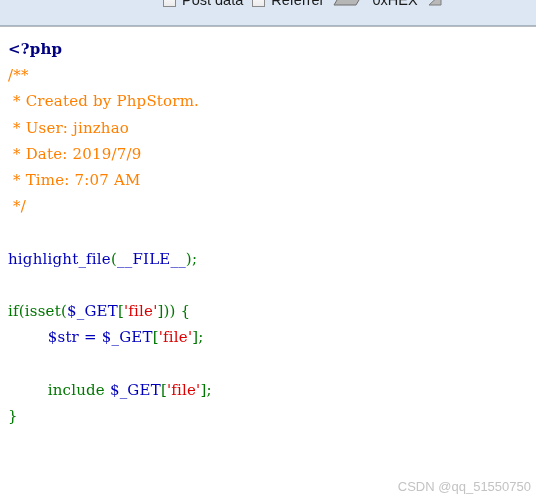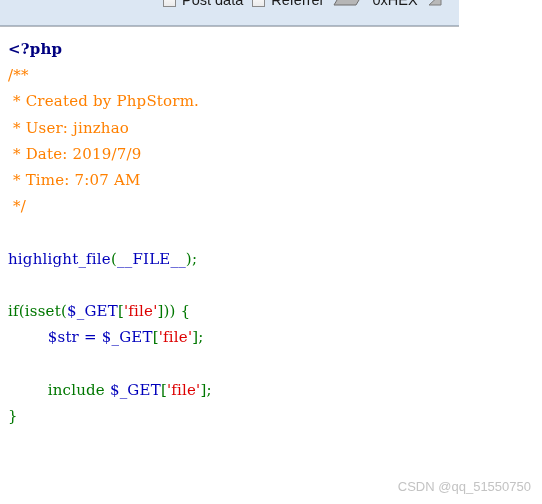--- a/index.html
+++ b/index.html
@@ -13,21 +13,21 @@
     font-family: "Liberation Sans", sans-serif;
     overflow: hidden;
     position: relative;
   }
 
   
   #toolbar-clip {
     position: absolute;
     left: 0;
     top: 0;
-    width: 459px;
+    width: 536px;
     height: 27px;
     overflow: hidden;
   }
   #toolbar {
     position: absolute;
     left: -8px;
     top: -14px;
     width: 560px;
     height: 40px;
     background: #dce7f3;

